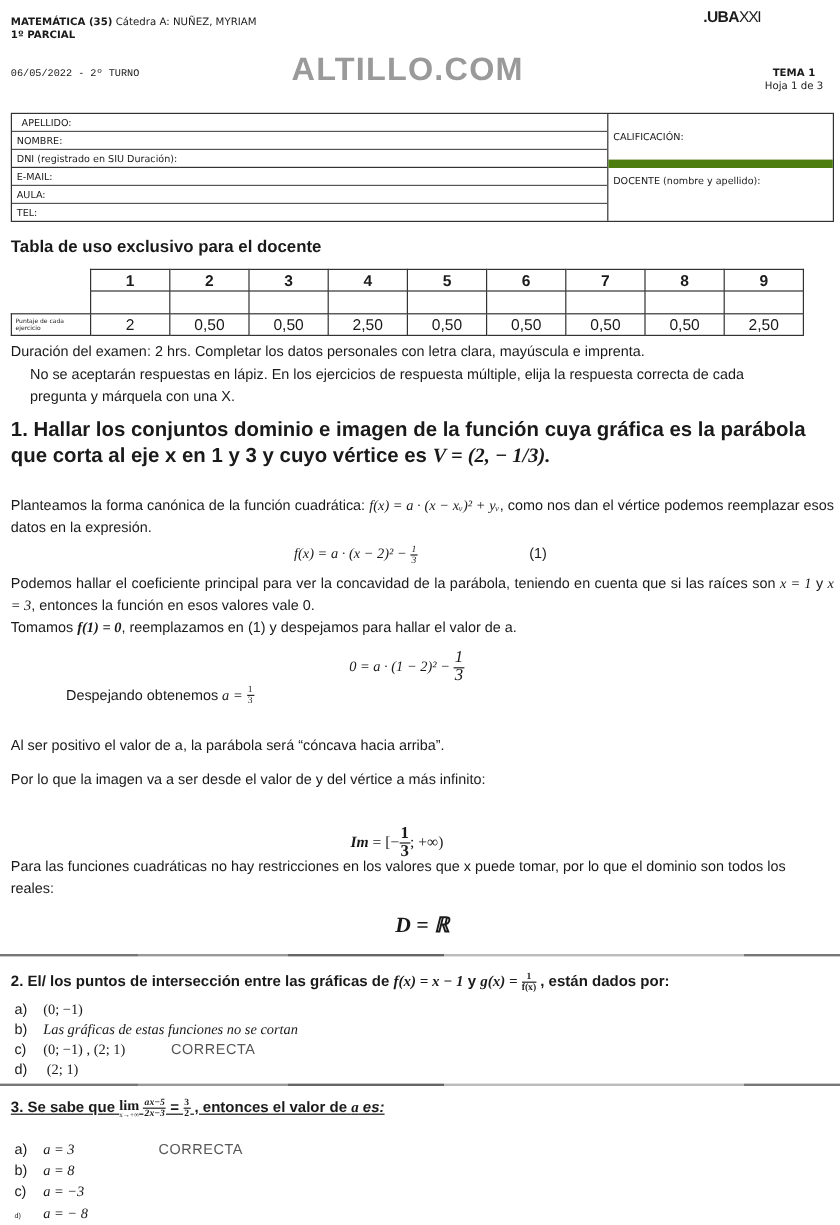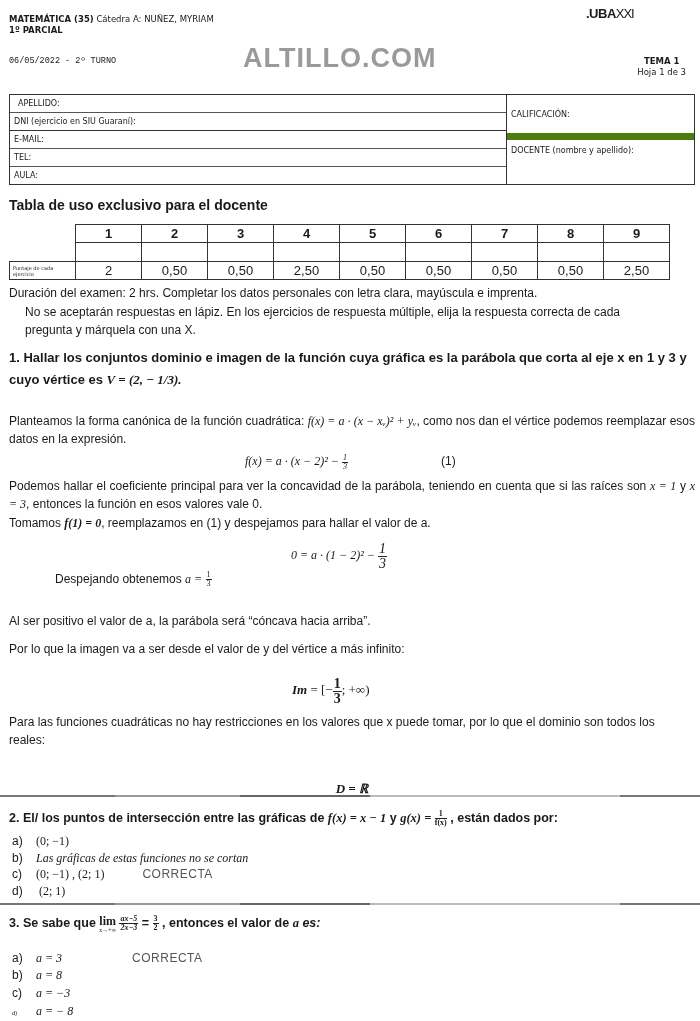--- a/index.html
+++ b/index.html
@@ -30,21 +30,21 @@
   .puntaje { position: absolute; left: 9px; top: 224px; border-collapse: collapse; }
   .puntaje td { border: 1px solid #333; text-align: center; font-size: 13px; height: 18px; }
   .puntaje tr.nums td { font-weight: bold; font-size: 13px; }
   .puntaje td.blank { border: none; }
   .puntaje td.lbl { font-family: "DejaVu Sans", sans-serif; font-size: 5px; text-align: left; padding-left: 3px; line-height: 6px; width: 66px; }
   .puntaje td.c { width: 66px; }
   .puntaje tr.empty td { height: 19px; }
 
   .p { position: absolute; left: 9px; font-size: 12px; line-height: 18px; width: 686px; }
   .justify { text-align: justify; }
-  .q-title { font-weight: bold; font-size: 13px; line-height: 22px; }
+  .q-title { font-weight: bold; font-size: 17px; line-height: 22px; }
   .math { font-family: "Liberation Serif", serif; font-style: italic; }
   .math-b { font-family: "Liberation Serif", serif; font-style: italic; font-weight: bold; }
   .center { text-align: center; }
   .frac { display: inline-block; vertical-align: middle; text-align: center; font-family: "Liberation Serif", serif; line-height: 1; }
   .frac .n { display: block; border-bottom: 1px solid #222; padding: 0 1px; }
   .frac .d { display: block; }
   .frac.small { font-size: 8px; }
   .frac.big { font-size: 14px; }
   .hr { position: absolute; left: 0; width: 700px; height: 2px; background: linear-gradient(90deg, #777 0 115px, #999 115px 240px, #666 240px 370px, #bbb 370px 620px, #777 620px 700px); }
 
@@ -66,31 +66,34 @@
 <div class="tema">
   <b>TEMA 1</b>
   <span>Hoja 1 de 3</span>
 </div>
 
 <div class="datos">
   <div class="datos-left">
     <div class="row">
         <span style="padding-left:4px">APELLIDO:</span>
       </div>
+    <div class="row">
+        <span>NOMBRE:</span>
+      </div>
     <div class="row thick">
-        <span>DNI (ejercicio en SIU Guaraní):</span>
+        <span>DNI (registrado en SIU Duración):</span>
       </div>
     <div class="row">
         <span>E-MAIL:</span>
       </div>
     <div class="row">
+        <span>AULA:</span>
+      </div>
+    <div class="row">
         <span>TEL:</span>
-      </div>
-    <div class="row">
-        <span>AULA:</span>
       </div>
   </div>
   <div class="datos-right">
     <div class="cell cal">
         <span>CALIFICACIÓN:</span>
       </div>
     <div class="cell doc"><span>DOCENTE (nombre y apellido):</span></div>
   </div>
 </div>
 
@@ -165,28 +168,28 @@
 </div>
 
 <div class="p" style="top:570px;margin-left:46px;">
   <span>Despejando obtenemos </span><span class="math">a =</span> <span class="frac small"><span class="n">1</span><span class="d">3</span></span>
 </div>
 
 <div class="p" style="top:612px;">Al ser positivo el valor de a, la parábola será “cóncava hacia arriba”.</div>
 <div class="p" style="top:640px;">Por lo que la imagen va a ser desde el valor de y del vértice a más infinito:</div>
 
 <div class="p" style="top:672px; height:34px;">
-  <span style="position:absolute; left:283px; top:5px; font-family:'Liberation Serif', serif; font-size:13px;">
+  <span style="position:absolute; left:283px; top:16px; font-family:'Liberation Serif', serif; font-size:13px;">
     <span class="math-b">Im</span><span> = [−</span><span class="frac big" style="font-weight:bold;"><span class="n">1</span><span class="d">3</span></span><span>; +∞)</span>
   </span>
 </div>
 
 <div class="p" style="top:713px; width:680px;">Para las funciones cuadráticas no hay restricciones en los valores que x puede tomar, por lo que el dominio son todos los reales:</div>
 
-<div class="p center" style="top:780px; font-family:'Liberation Serif', serif; font-size:13px;">
+<div class="p center" style="top:762px; font-family:'Liberation Serif', serif; font-size:18px;">
   <span class="math-b">D = ℝ</span>
 </div>
 
 <div class="hr" style="top:795px;"></div>
 
 <div class="p q-title" style="top:807px; font-size:12.5px;">
   <span>2. El/ los puntos de intersección entre las gráficas de </span><span class="math-b">f(x) = x − 1</span><span>  y  </span><span class="math-b">g(x) =</span> <span class="frac small" style="font-weight:bold;"><span class="n">1</span><span class="d">f(x)</span></span><span> , están dados por:</span>
 </div>
 
 <div class="opt" style="top:834px;">
@@ -197,21 +200,21 @@
 </div>
 <div class="opt" style="top:867px;">
   <span class="lt">c)</span><span class="math" style="font-style:normal;">(0; −1) , (2; 1)</span><span class="correct" style="margin-left:38px;">CORRECTA</span>
 </div>
 <div class="opt" style="top:884px;">
   <span class="lt">d)</span><span class="math" style="font-style:normal;"> (2; 1)</span>
 </div>
 
 <div class="hr" style="top:903px;"></div>
 
-<div class="p q-title" style="top:912px; font-size:12.5px;">
+<div class="p q-title" style="top:912px; font-size:12.5px;text-decoration:underline;">
   <span>3. Se sabe que </span>
   <span style="display:inline-block; vertical-align:middle; text-align:center; line-height:1; font-family:'Liberation Serif', serif;">
     <span style="display:block; font-size:12px;">lim</span>
     <span style="display:block; font-size:6px; font-weight:normal;">x→+∞</span>
   </span>
   <span class="frac small" style="font-style:italic;"><span class="n">ax−5</span><span class="d">2x−3</span></span><span> = </span><span class="frac small"><span class="n">3</span><span class="d">2</span></span><span> , entonces el valor de </span><span class="math">a</span><span style="font-style:italic;"> es:</span>
 </div>
 
 <div class="opt" style="top:951px;">
   <span class="lt">a)</span><span class="math">a = 3</span><span class="correct" style="margin-left:70px;">CORRECTA</span>

